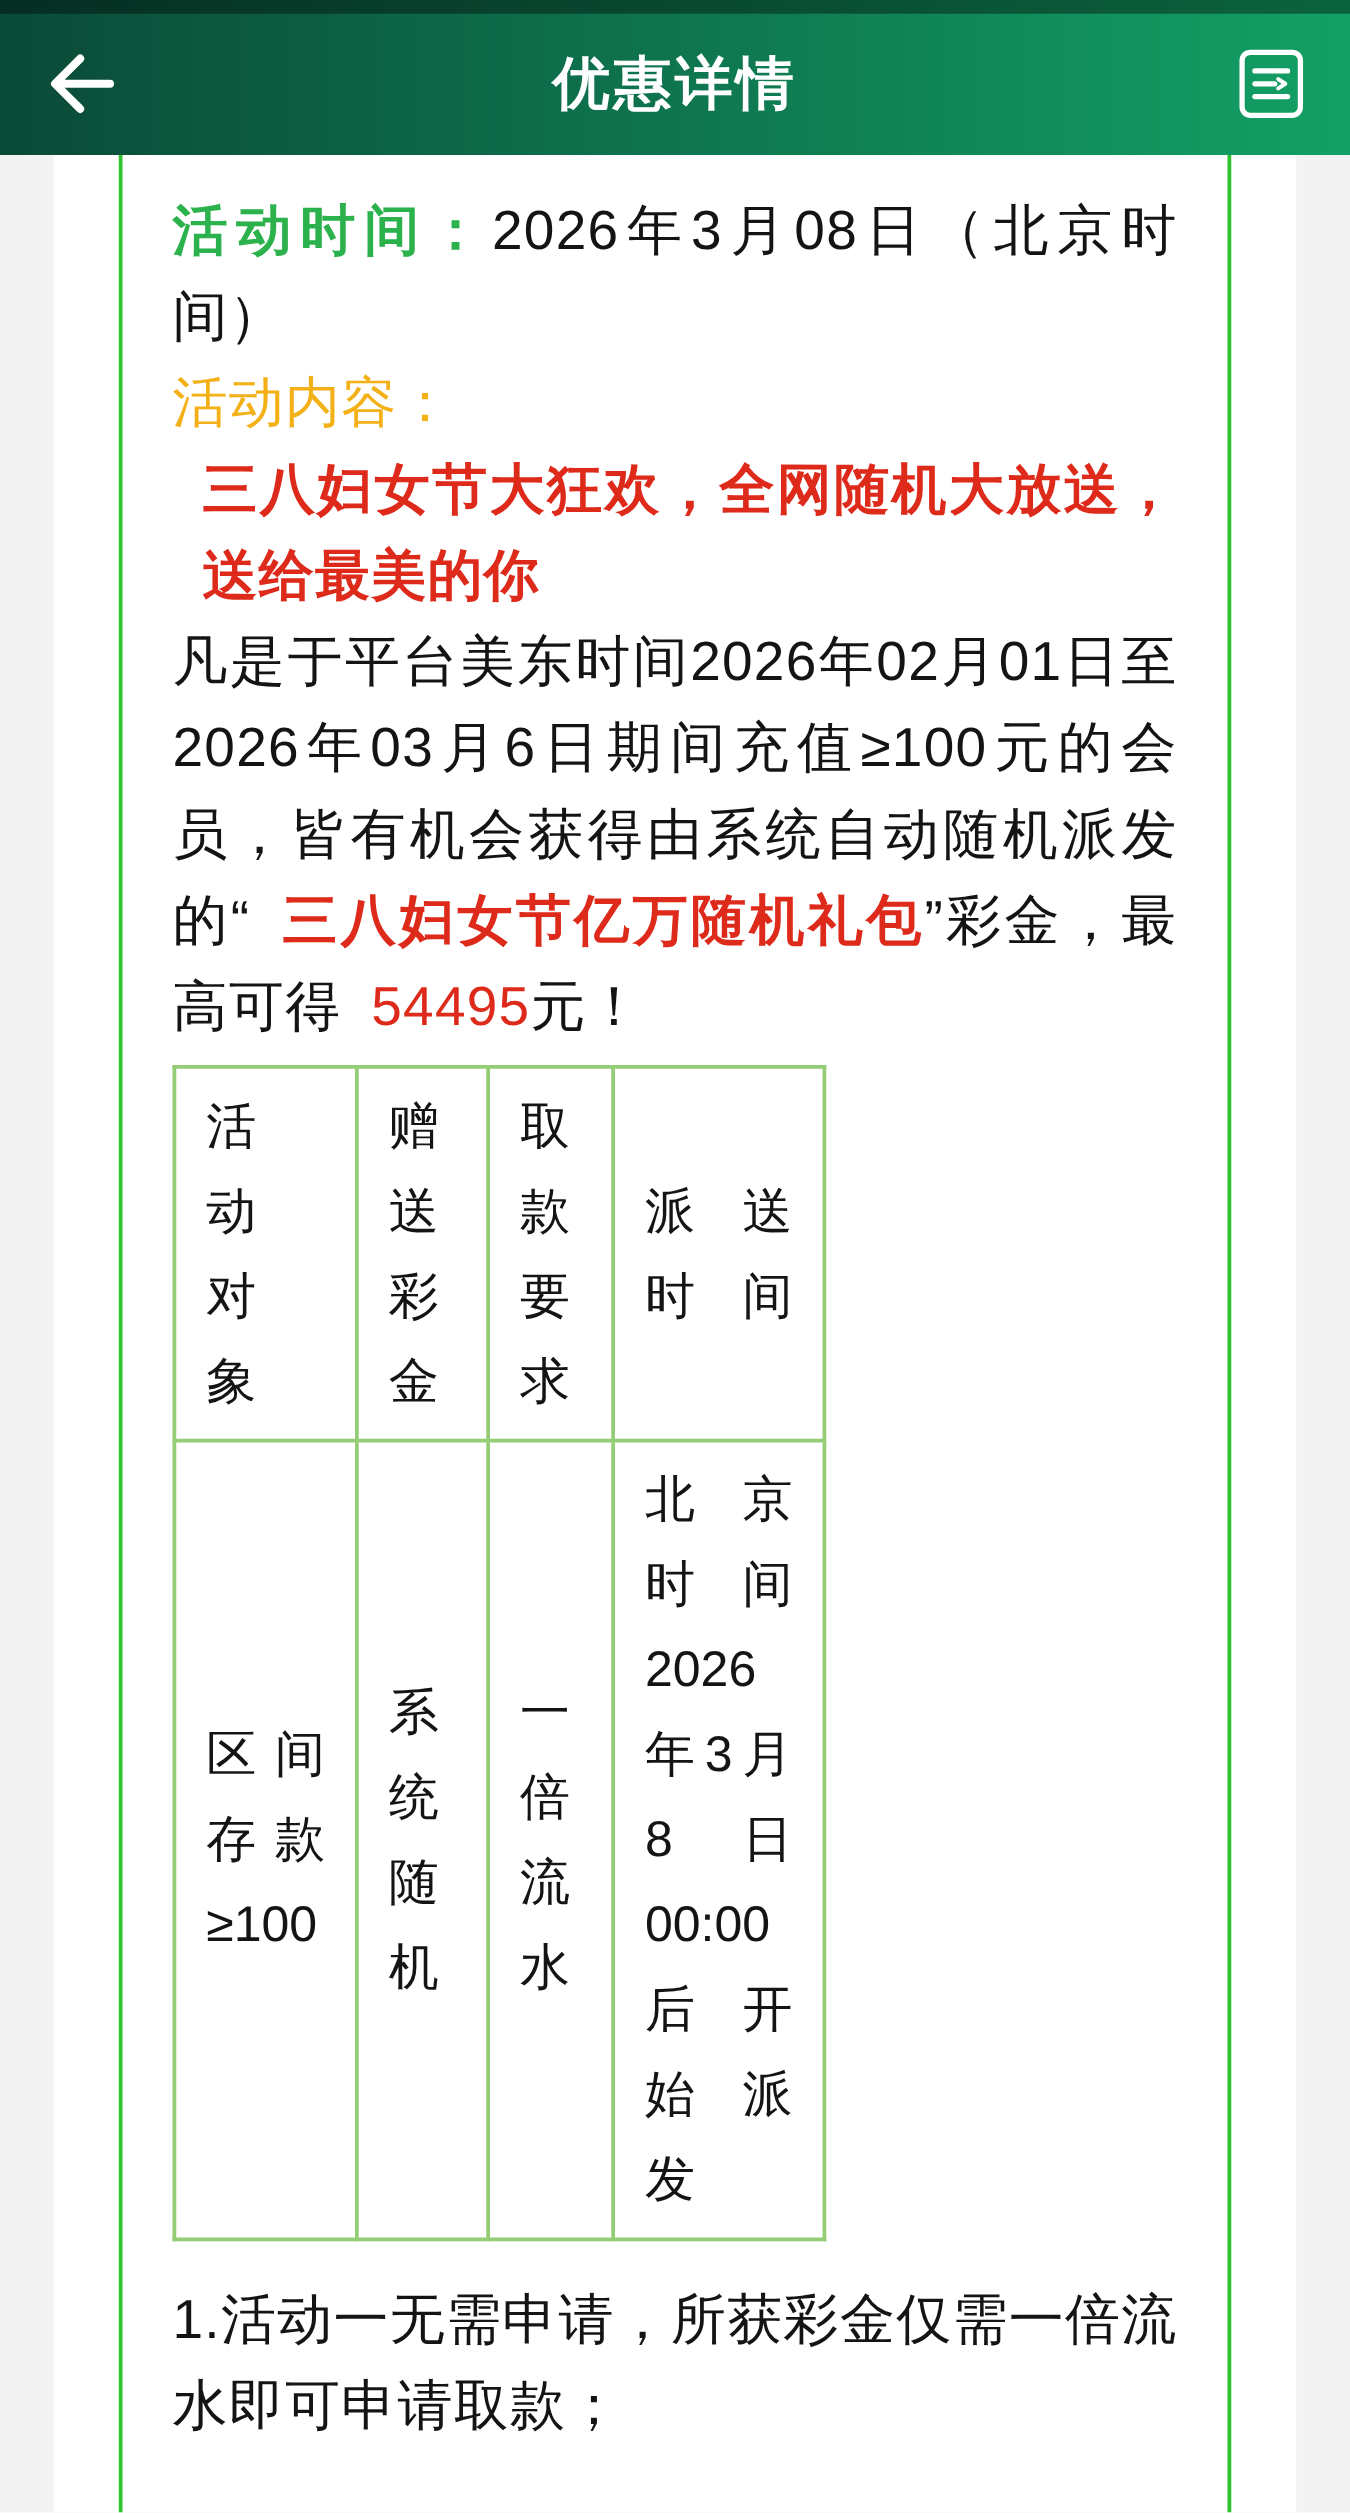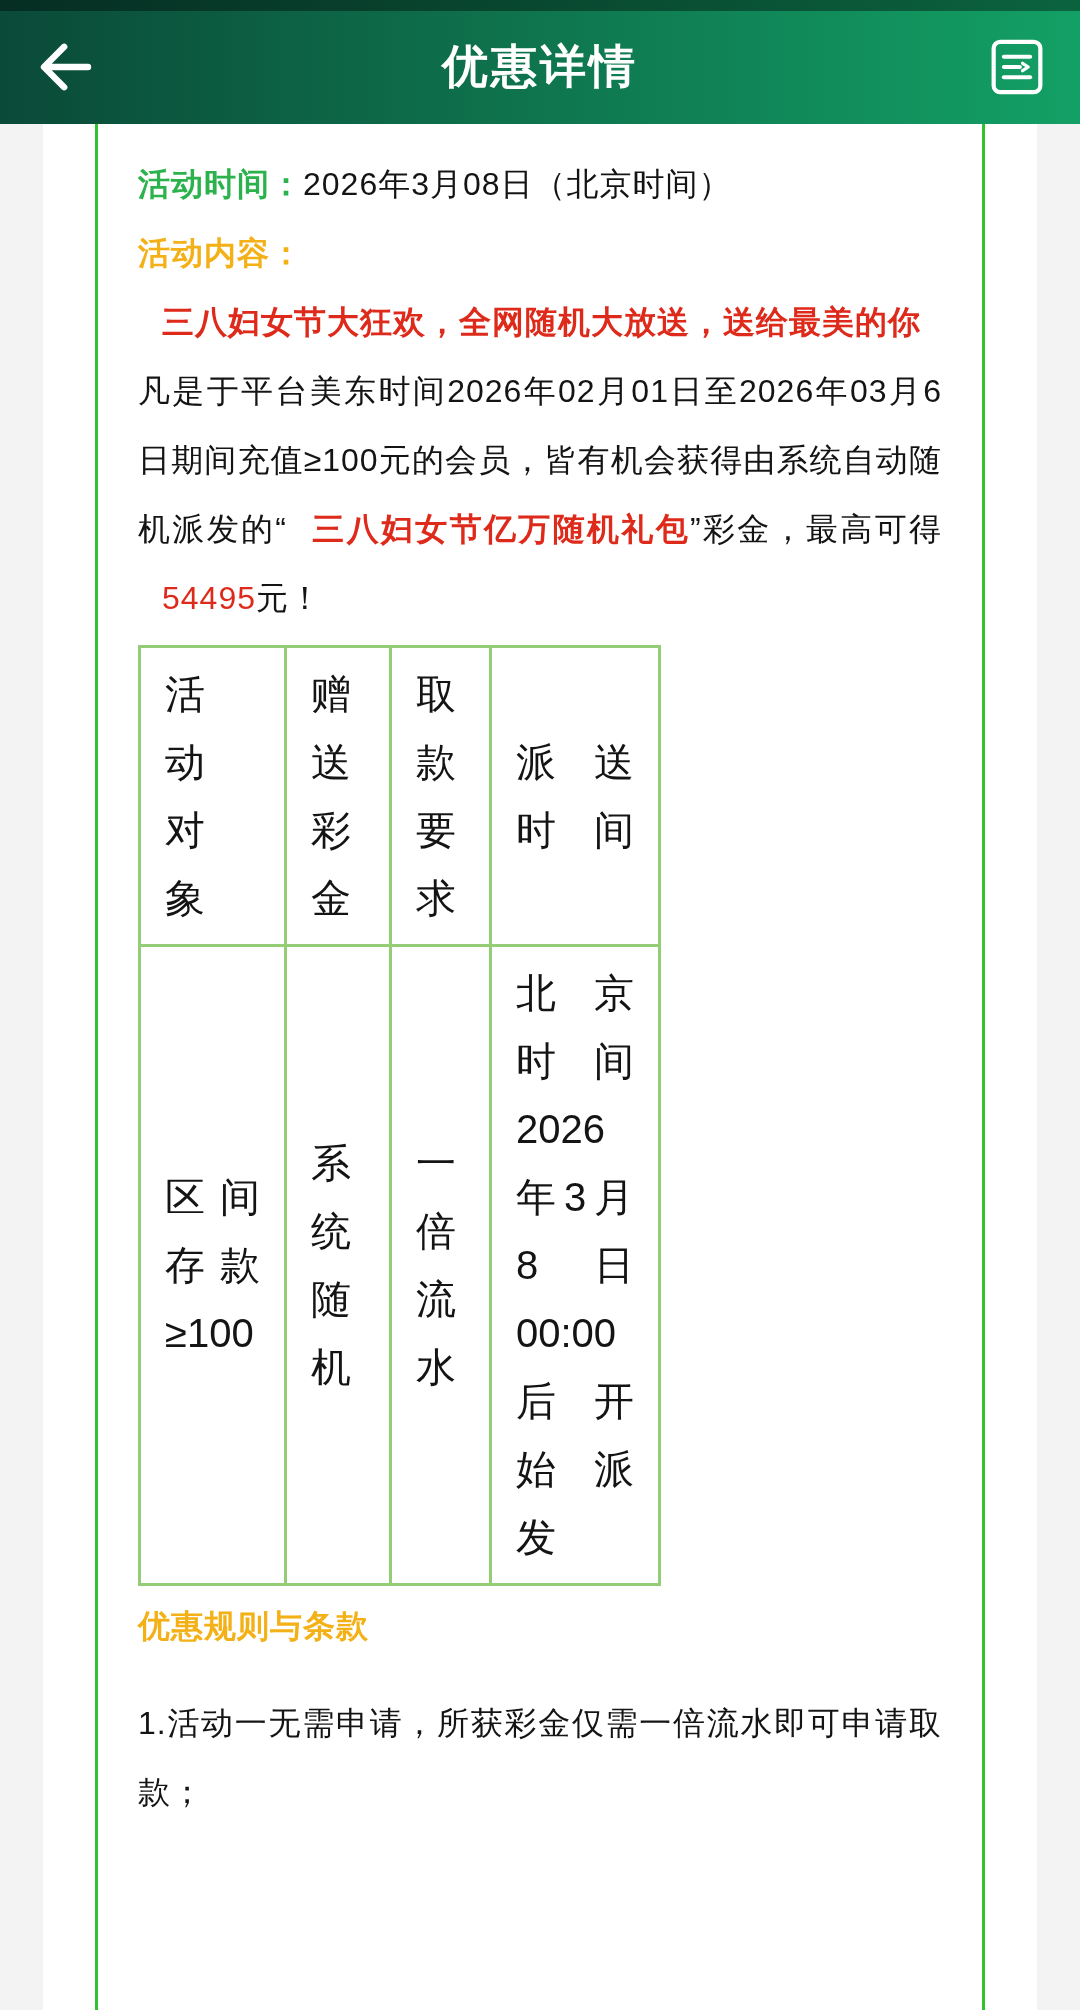--- a/index.html
+++ b/index.html
@@ -41,27 +41,27 @@
     background:#ffffff;
   }
   .panel {
     margin:0 52px; min-height:1886px;
     border-left:3px solid var(--box-border,#2fc32f);
     border-right:3px solid var(--box-border,#2fc32f);
     padding:26px 40px 0 40px;
   }
 
   .para {
-    font-size:32px; line-height:69px; letter-spacing:1px;
+    font-size:44px; line-height:69px; letter-spacing:1px;
     text-align:justify; text-justify:inter-character;
     color:var(--text,#141414);
   }
   .bold  { font-weight:700; }
   .green { color:var(--accent-green,#2bb24c); font-weight:700; }
-  .gold  { color:var(--accent-gold,#f3b117); font-weight:700; }
+  .gold  { color:var(--accent-gold,#f3b117); font-weight:400; }
   .red   { color:var(--accent-red,#de2a1b);margin-left:24px; }
 
   
   table.promo-table {
     border-collapse:collapse; table-layout:fixed;
     width:520px; margin:12px 0 6px 0;
   }
   .promo-table th, .promo-table td {
     border:3px solid var(--table-border,#95cc76);
     font-weight:400; font-size:40px; line-height:68px;
@@ -155,19 +155,18 @@
 年3月
 8日
 00:00
 后 开
 始 派
 发</td>
           </tr>
         </tbody>
       </table>
 
-      <p class="para gold rules-title">优惠规则与条款</p>
 
       <p class="para rule-item">1.活动一无需申请，所获彩金仅需一倍流水即可申请取款；</p>
 
     </div>
   </div>
 </div>
 
 </body></html>

